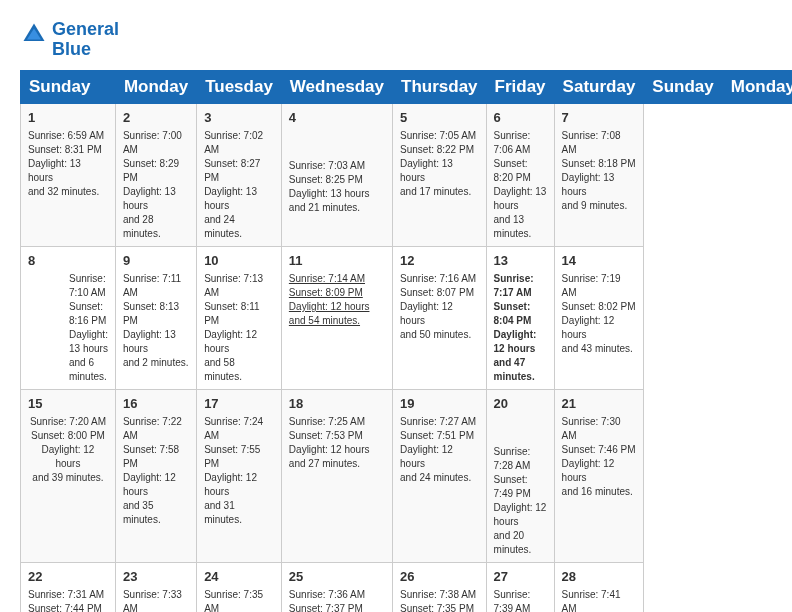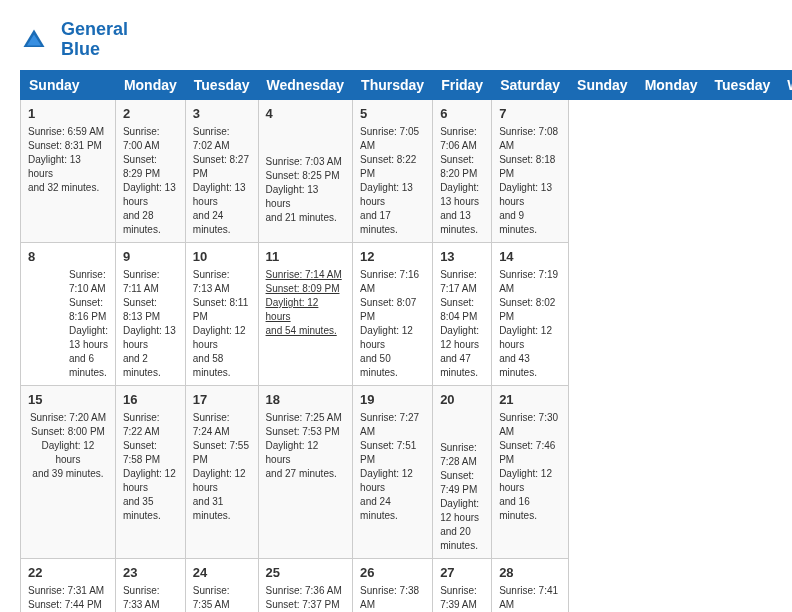--- a/index.html
+++ b/index.html
@@ -11,22 +11,21 @@
       padding: 20px;
     }
     .header {
       display: flex;
       justify-content: space-between;
       align-items: flex-start;
       margin-bottom: 10px;
     }
     .logo {
       display: flex;
-      align-items: center;
-      gap: 13px;
+      gap: 4px;
     }
     .logo-text {
       font-size: 18px;
       font-weight: bold;
       color: #333;
       line-height: 1.1;
     }
     .logo-text span {
       color: #1a6bb5;
     }
@@ -49,21 +48,21 @@
     table {
       width: 100%;
       border-collapse: collapse;
       font-size: 11px;
     }
     thead tr th {
       background-color: #1a6bb5;
       color: white;
       text-align: left;
       padding: 6px 8px;
-      font-size: 14px;
+      font-size: 17px;
       font-weight: bold;
       border: 1px solid #1a6bb5;
     }
     tbody tr td {
       vertical-align: top;
       padding: 5px 7px;
       border: 1px solid #ccc;
       background: #fff;
       min-height: 80px;
       width: 14.28%;
@@ -206,21 +205,21 @@
         </td>
         <td>
           <span class="day-num">12</span>
           <div class="day-info" style="white-space: pre-line;">Sunrise: 7:16 AM
 Sunset: 8:07 PM
 Daylight: 12 hours
 and 50 minutes.</div>
         </td>
         <td>
           <span class="day-num">13</span>
-          <div class="day-info" style="white-space: pre-line;">Sunrise: 7:17 AM
+          <div class="day-info" style="white-space: pre-line; font-weight: bold;">Sunrise: 7:17 AM
 Sunset: 8:04 PM
 Daylight: 12 hours
 and 47 minutes.</div>
         </td>
         <td>
           <span class="day-num">14</span>
           <div class="day-info" style="white-space: pre-line;">Sunrise: 7:19 AM
 Sunset: 8:02 PM
 Daylight: 12 hours
 and 43 minutes.</div>

